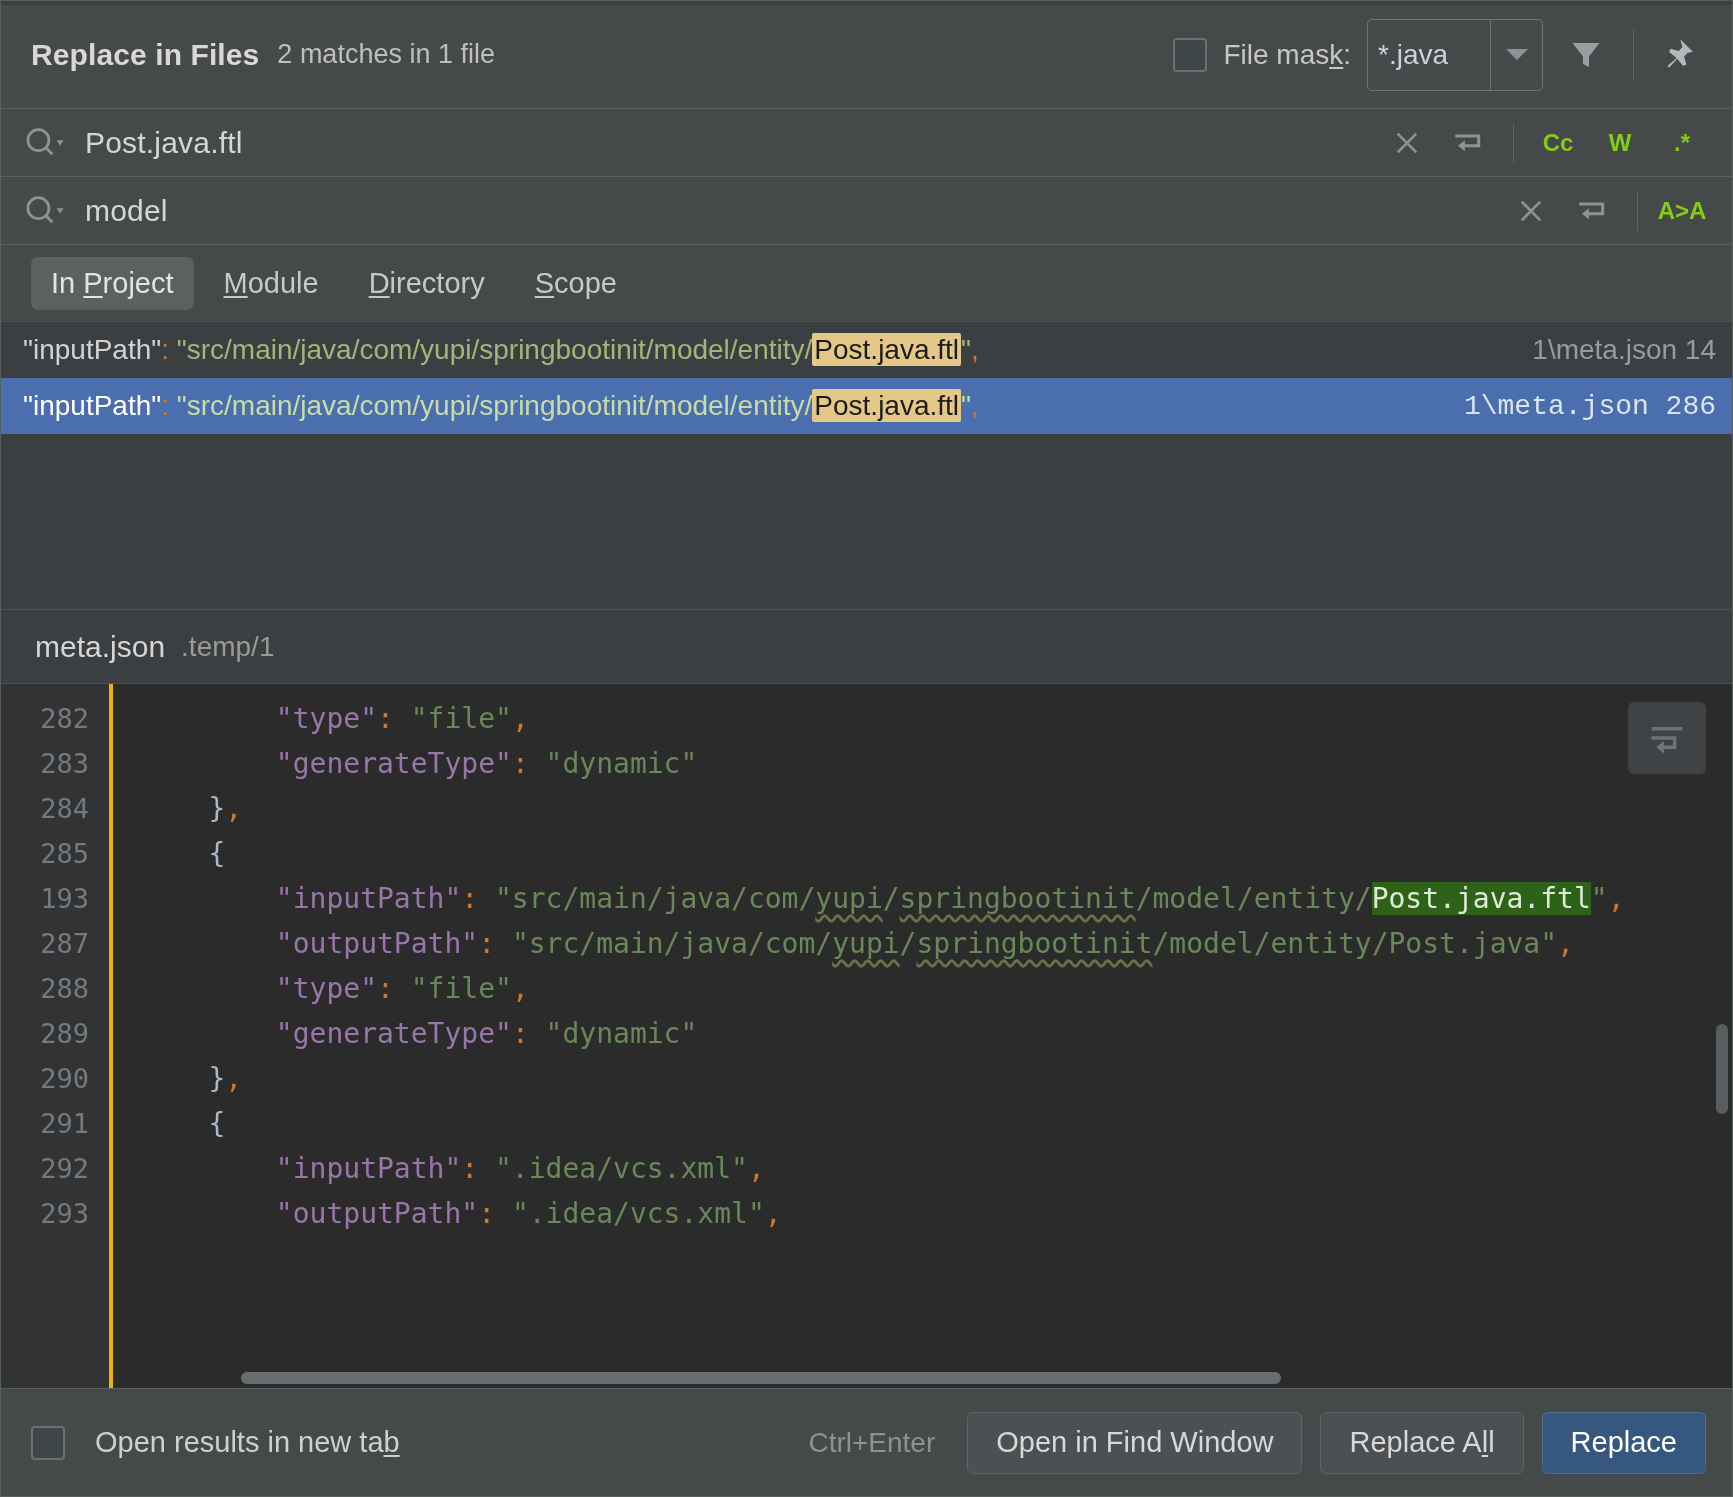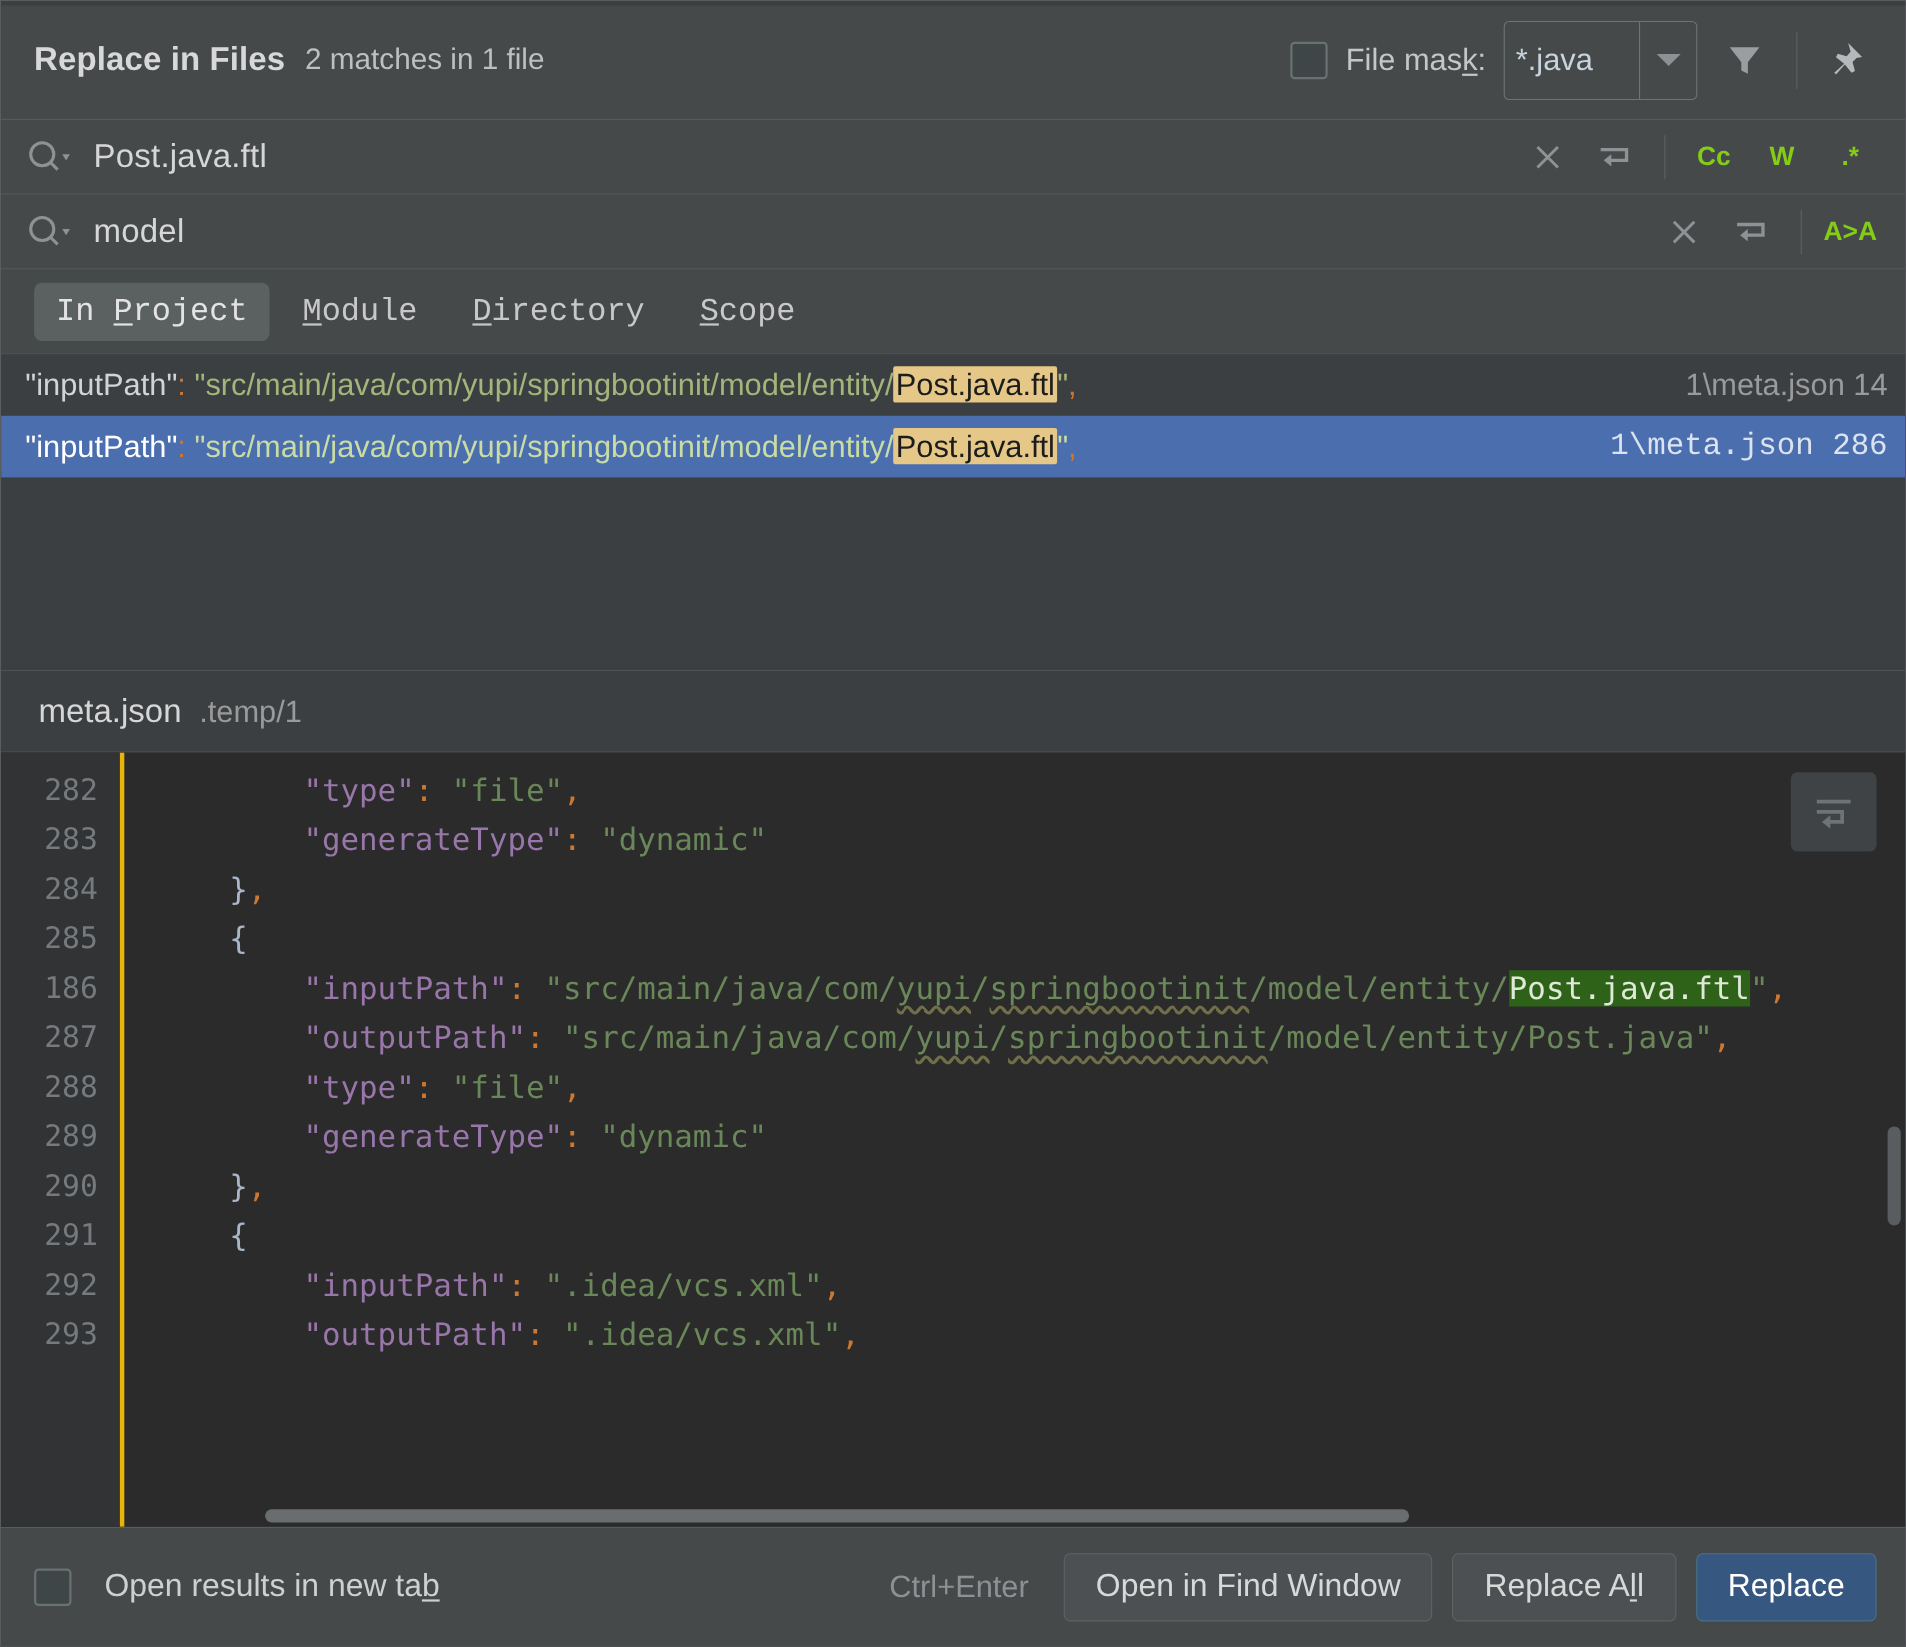--- a/index.html
+++ b/index.html
@@ -89,21 +89,20 @@
   }
   .ricon.letters { font-size: 24px; letter-spacing: 0px; color: #84cc16; }
   .idiv { width: 1px; height: 40px; background: #5e6264; margin: 0 10px; }
 
   
   .tabs-row {
     height: 76px; min-height: 76px;
     display: flex; align-items: center;
     padding-left: 30px; gap: 10px;
     background: #45494a;
-    font-family: Liberation Mono, monospace;
   }
   .tab {
     padding: 10px 20px; border-radius: 7px;
     font-size: 29px; color: #c8c8c8;
   }
   .tab u { text-decoration: underline; text-underline-offset: 3px; }
   .tab.active { background: #5b6060; color: #e3e3e3; }
 
   
   .results {
@@ -339,21 +338,21 @@
     <div class="pv-name">meta.json</div>
     <div class="pv-path">.temp/1</div>
   </div>
 
   <div class="code-area">
     <div class="gutter">
         <div class="gline">282</div>
         <div class="gline">283</div>
         <div class="gline">284</div>
         <div class="gline">285</div>
-        <div class="gline">186</div>
+        <div class="gline">193</div>
         <div class="gline">287</div>
         <div class="gline">288</div>
         <div class="gline">289</div>
         <div class="gline">290</div>
         <div class="gline">291</div>
         <div class="gline">292</div>
         <div class="gline">293</div>
       </div>
     <div class="code">
       <div class="preview-btn">

